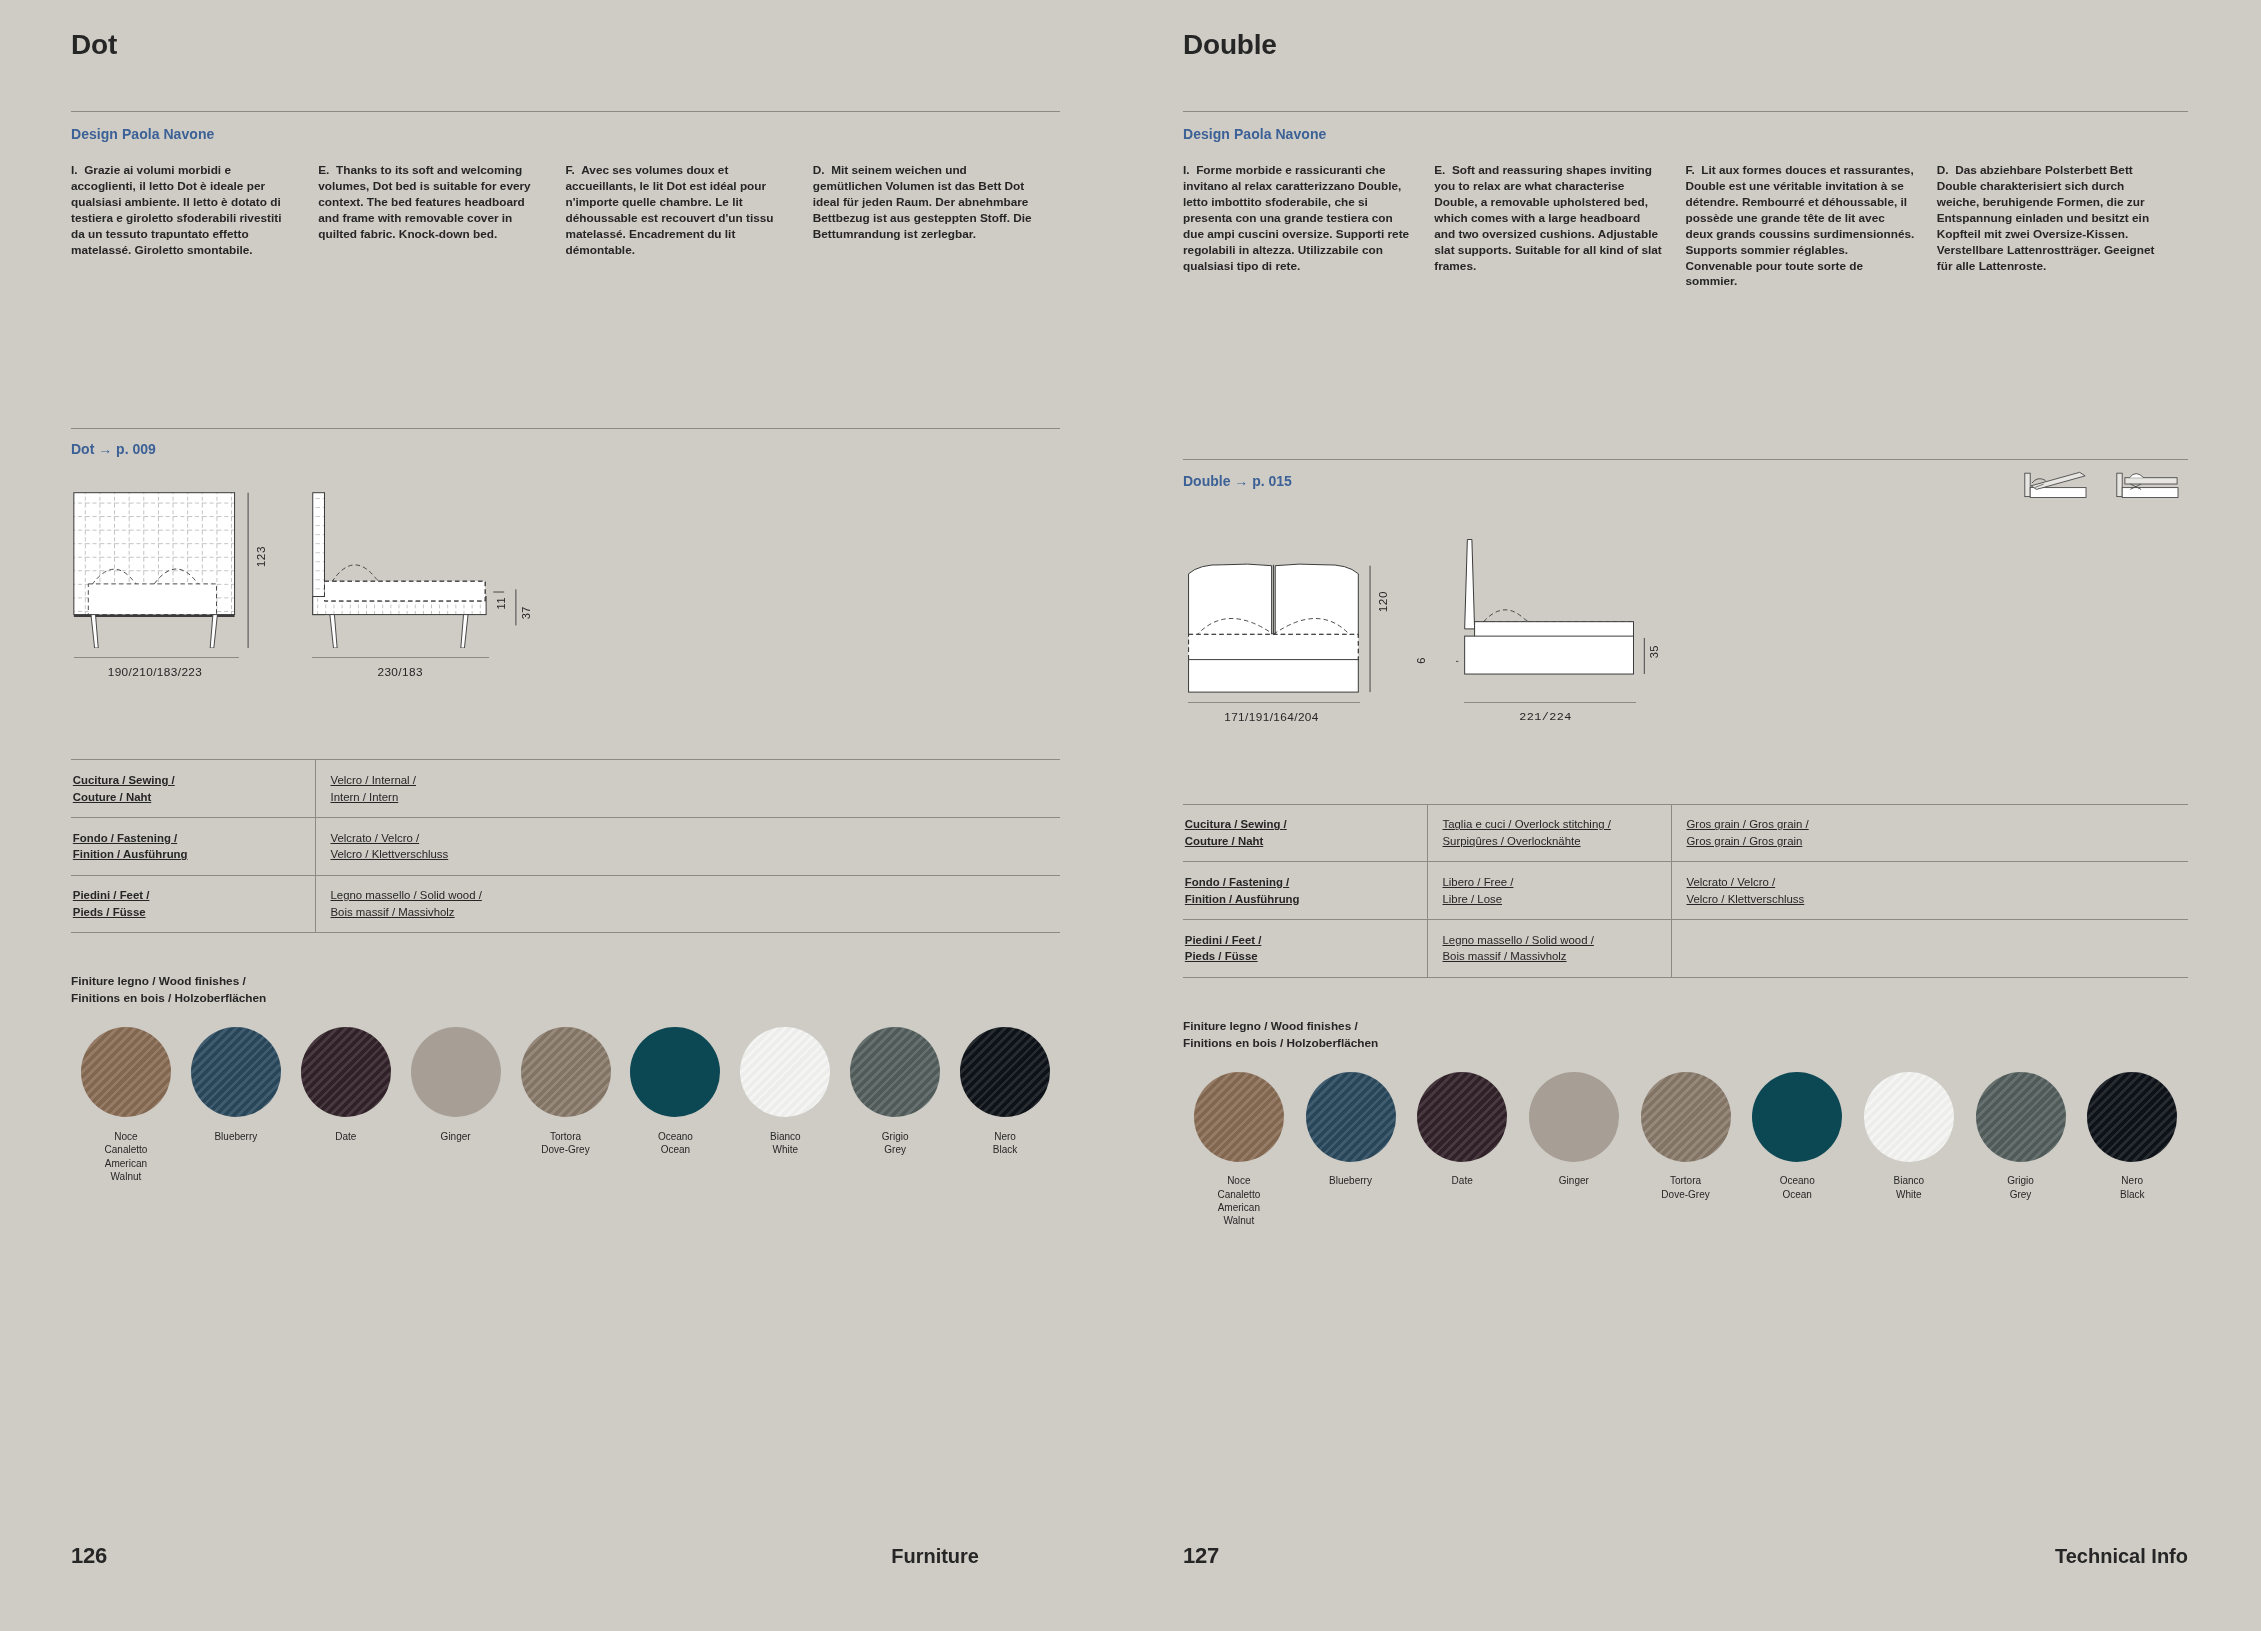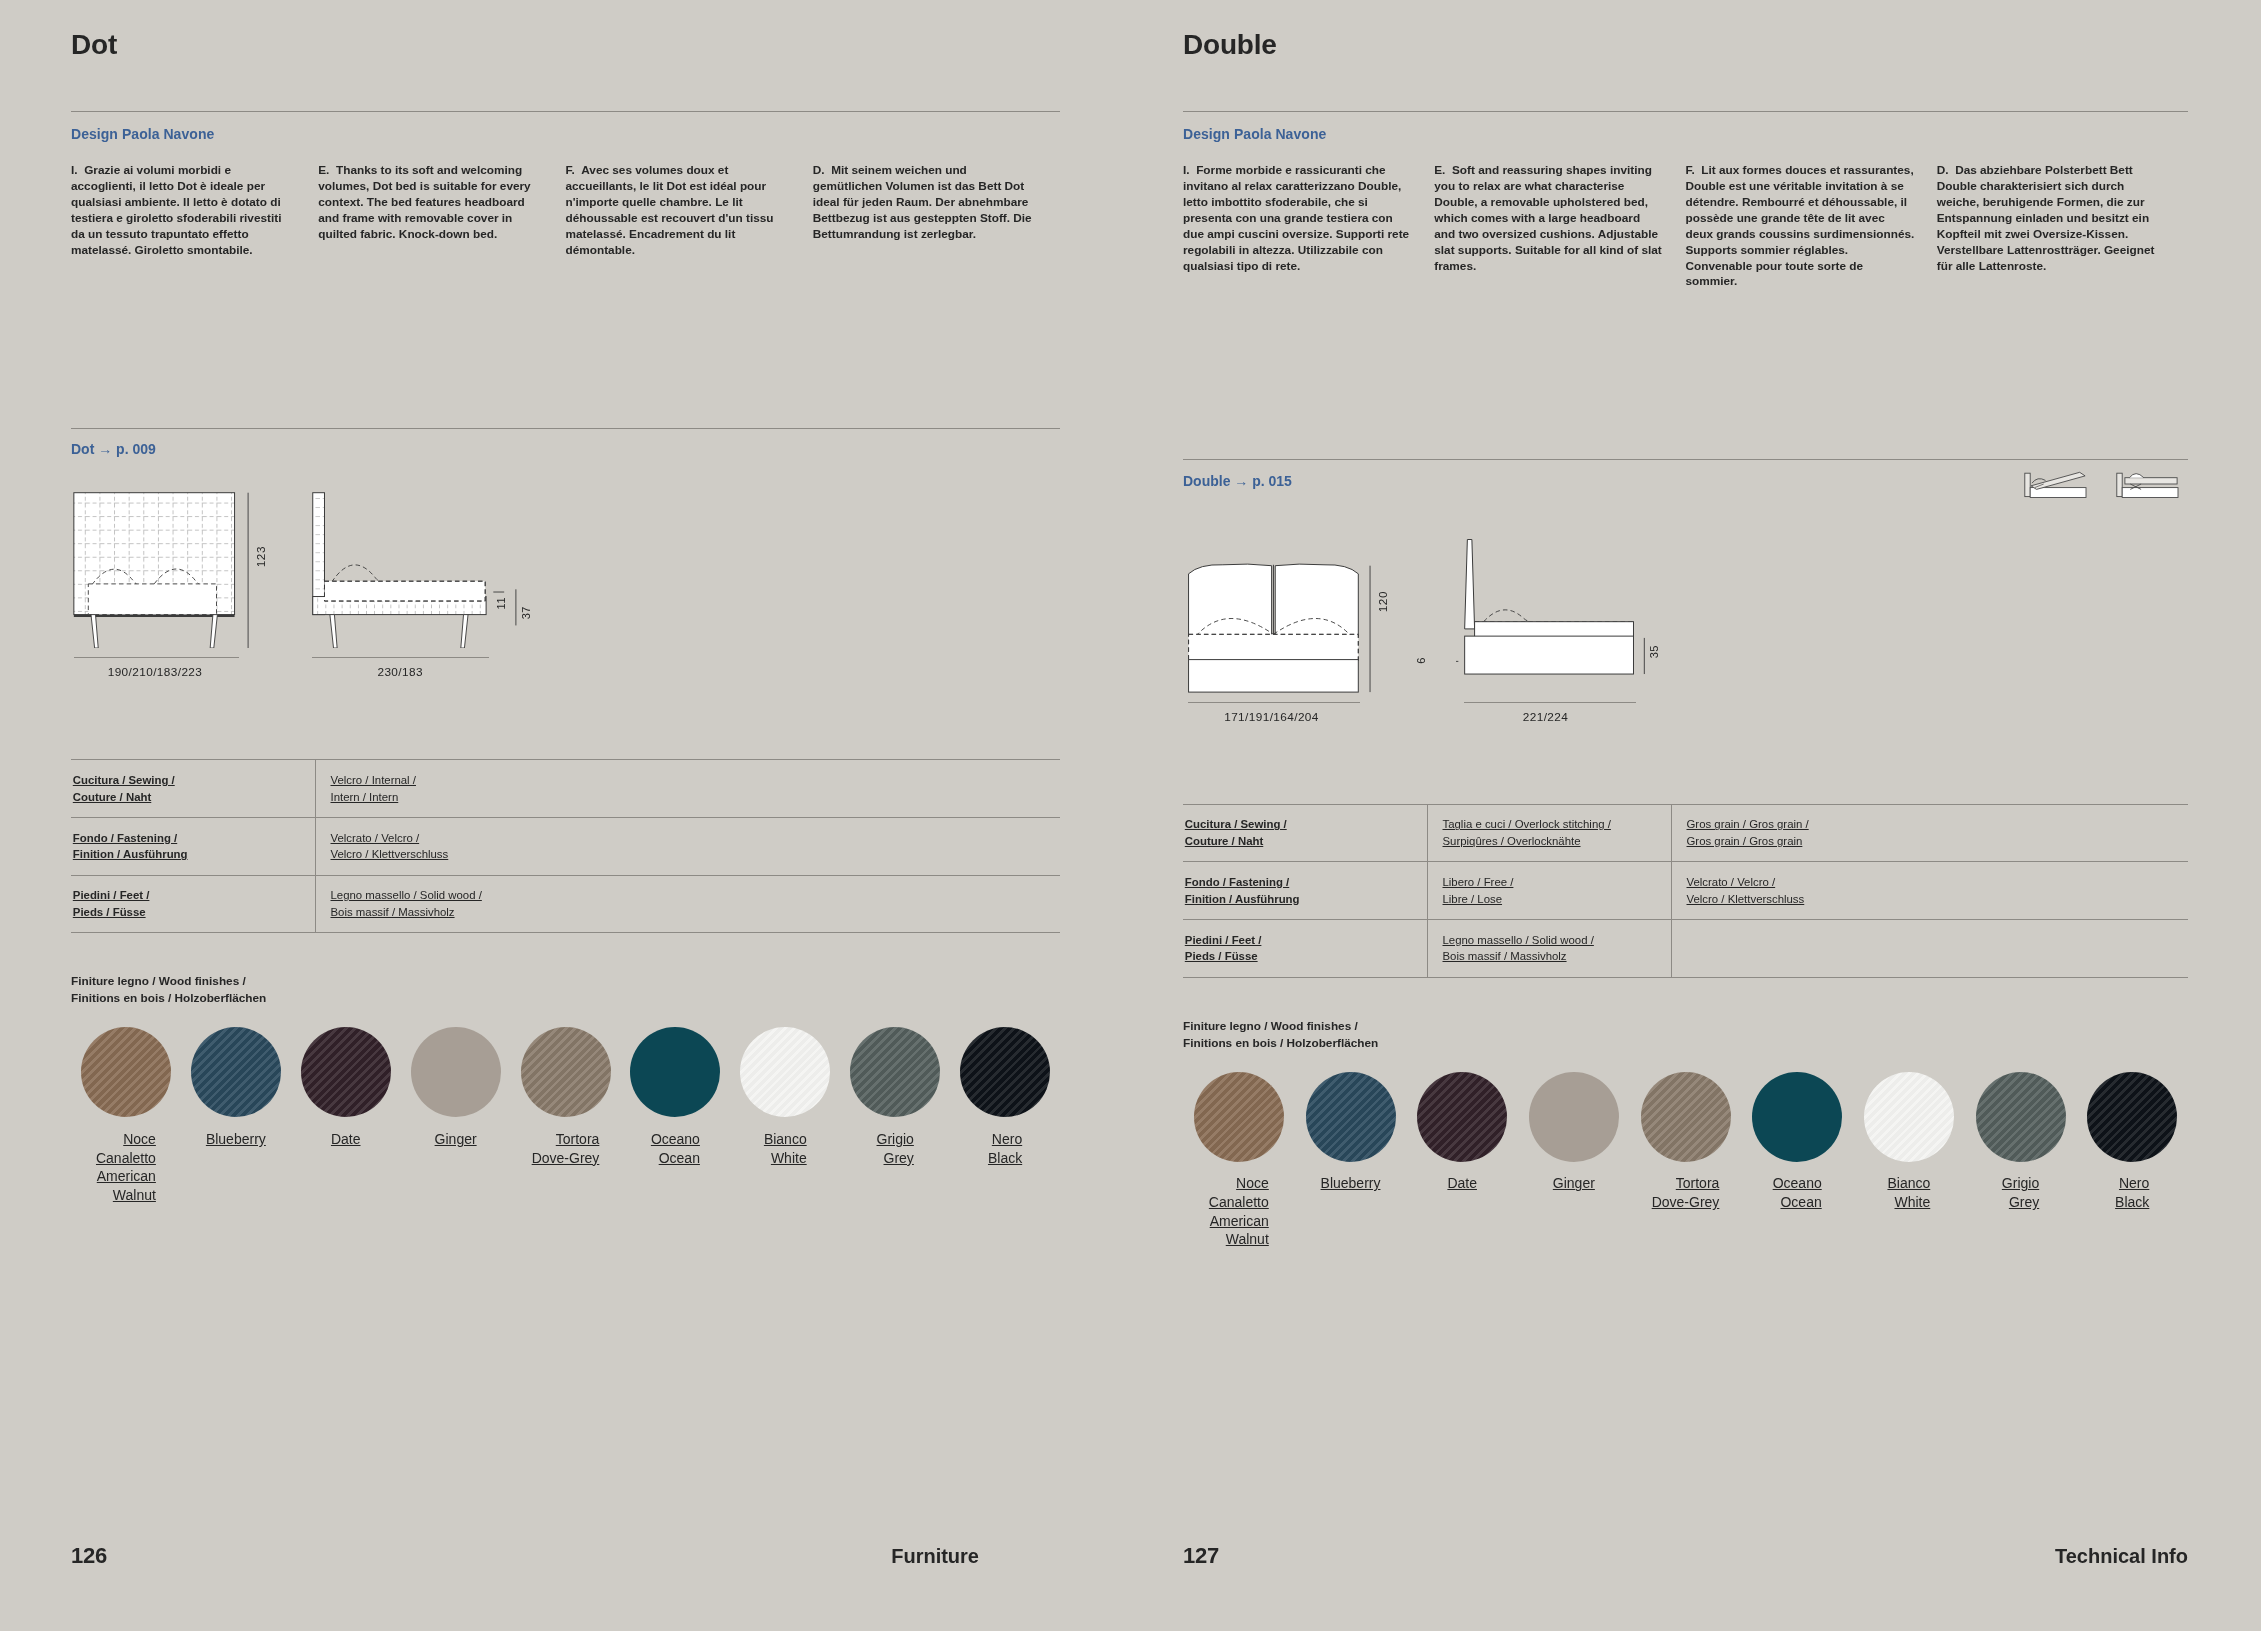--- a/index.html
+++ b/index.html
@@ -75,22 +75,22 @@
     width: 90px; height: 90px; border-radius: 50%;
     position: relative; overflow: hidden;
   }
   .swatch .grain {
     position: absolute; inset: 0;
     background-image: repeating-linear-gradient(135deg,
       rgba(255,255,255,0.10) 0px, rgba(255,255,255,0.10) 2.7px,
       rgba(0,0,0,0.06) 2.7px, rgba(0,0,0,0.06) 6.3px);
   }
   .swatch-label {
-    margin-top: 12.7px; font-size: 14px; line-height: 1.33;
-    text-align: right; white-space: pre-line; text-decoration: underline;
+    margin-top: 12.7px; font-size: 10px; line-height: 1.33;
+    text-align: center; white-space: pre-line;
   }
 
   
   .footer {
     position: absolute; left: 71px; right: 71px; bottom: 62px;
     display: flex; align-items: baseline;
   }
   .page.right .footer { left: 52px; right: 74px; }
   .folio { font-size: 22px; font-weight: 700; letter-spacing: -0.2px; }
   .foot-title { font-size: 20px; font-weight: 700; }
@@ -368,21 +368,21 @@
               <line x1="208" y1="114" x2="208" y2="154" stroke="#3a3a3a" stroke-width="1"></line>
               <line x1="-3" y1="140" x2="2" y2="140" stroke="#3a3a3a" stroke-width="1"></line>
             </svg>
             <div style="position:absolute;left:-41px;top:116px;">
               <span class="vert-num" style="font-size:11px;">6</span>
             </div>
             <div style="position:absolute;left:192px;top:110px;">
               <span class="vert-num" style="font-size:11px;">35</span>
             </div>
             <div class="dim-base" style="width:172px;margin-left:8.1px;"></div>
-            <div class="dim-label" style="width:179px;">221/224</div>
+            <div class="dim-label" style="width:179px;font-family:Liberation Mono, monospace;">221/224</div>
           </div>
 
         </div>
       </div>
 
       <div class="spec-table">
         <div class="spec-row">
           <div class="spec-cell spec-key" style="white-space:pre-line;">Cucitura / Sewing /
 Couture / Naht</div>
           <div class="spec-cell spec-val" style="white-space:pre-line;">Taglia e cuci / Overlock stitching /

